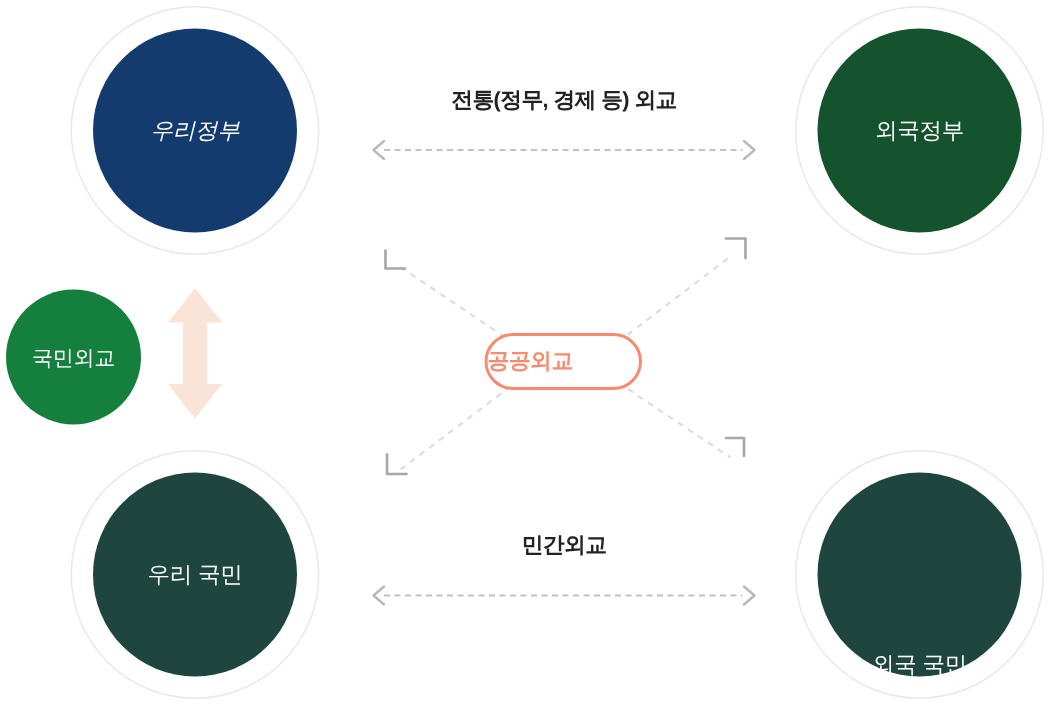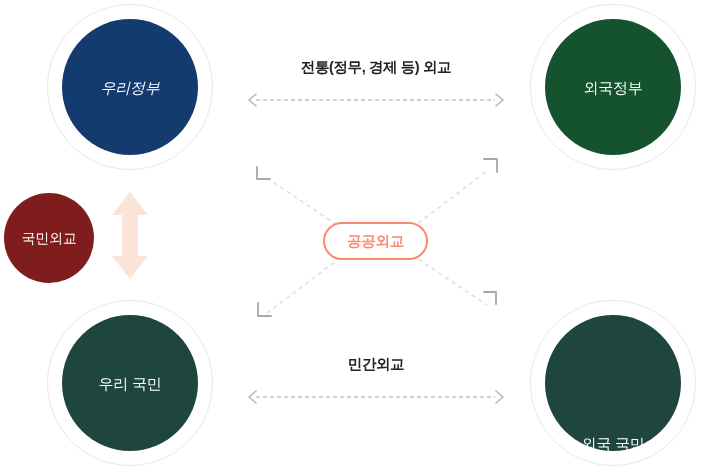--- a/index.html
+++ b/index.html
@@ -56,21 +56,21 @@
 
   .ring-top-right    { left: 530px; top: 4px;   width: 166px; height: 166px; }
   .disc-top-right    { left: 545px; top: 19px;  width: 136px; height: 136px; background: #14532d; }
 
   .ring-bottom-left  { left: 47px;  top: 300px; width: 166px; height: 166px; }
   .disc-bottom-left  { left: 62px;  top: 315px; width: 136px; height: 136px; background: #1e463f; }
 
   .ring-bottom-right { left: 530px; top: 300px; width: 166px; height: 166px; }
   .disc-bottom-right { left: 545px; top: 315px; width: 136px; height: 136px; background: #1e463f; align-items: flex-end; }
 
-  .disc-side         { left: 4px;   top: 193px; width: 90px;  height: 90px;  background: #7f1d1d; }
+  .disc-side         { left: 4px;   top: 193px; width: 90px;  height: 90px;  background: #15803d; }
   .disc-side .node-label { font-size: 14px; }
 
   
   .edge-caption {
     position: absolute;
     text-align: center;
     color: #222222;
     font-size: 14.5px;
     font-weight: 700;
     letter-spacing: -0.4px;
@@ -86,21 +86,21 @@
     left: 323px;
     top: 222px;
     width: 105px;
     height: 38px;
     box-sizing: border-box;
     border: 2px solid #f98a70;
     border-radius: 19px;
     background: #ffffff;
     display: flex;
     align-items: center;
-    justify-content: center;
+    justify-content: flex-start;
   }
   .center-pill-label {
     color: #f98a70;
     font-size: 14.5px;
     font-weight: 700;
     letter-spacing: -0.3px;
     white-space: nowrap;
     line-height: 1;
   }
 </style>

